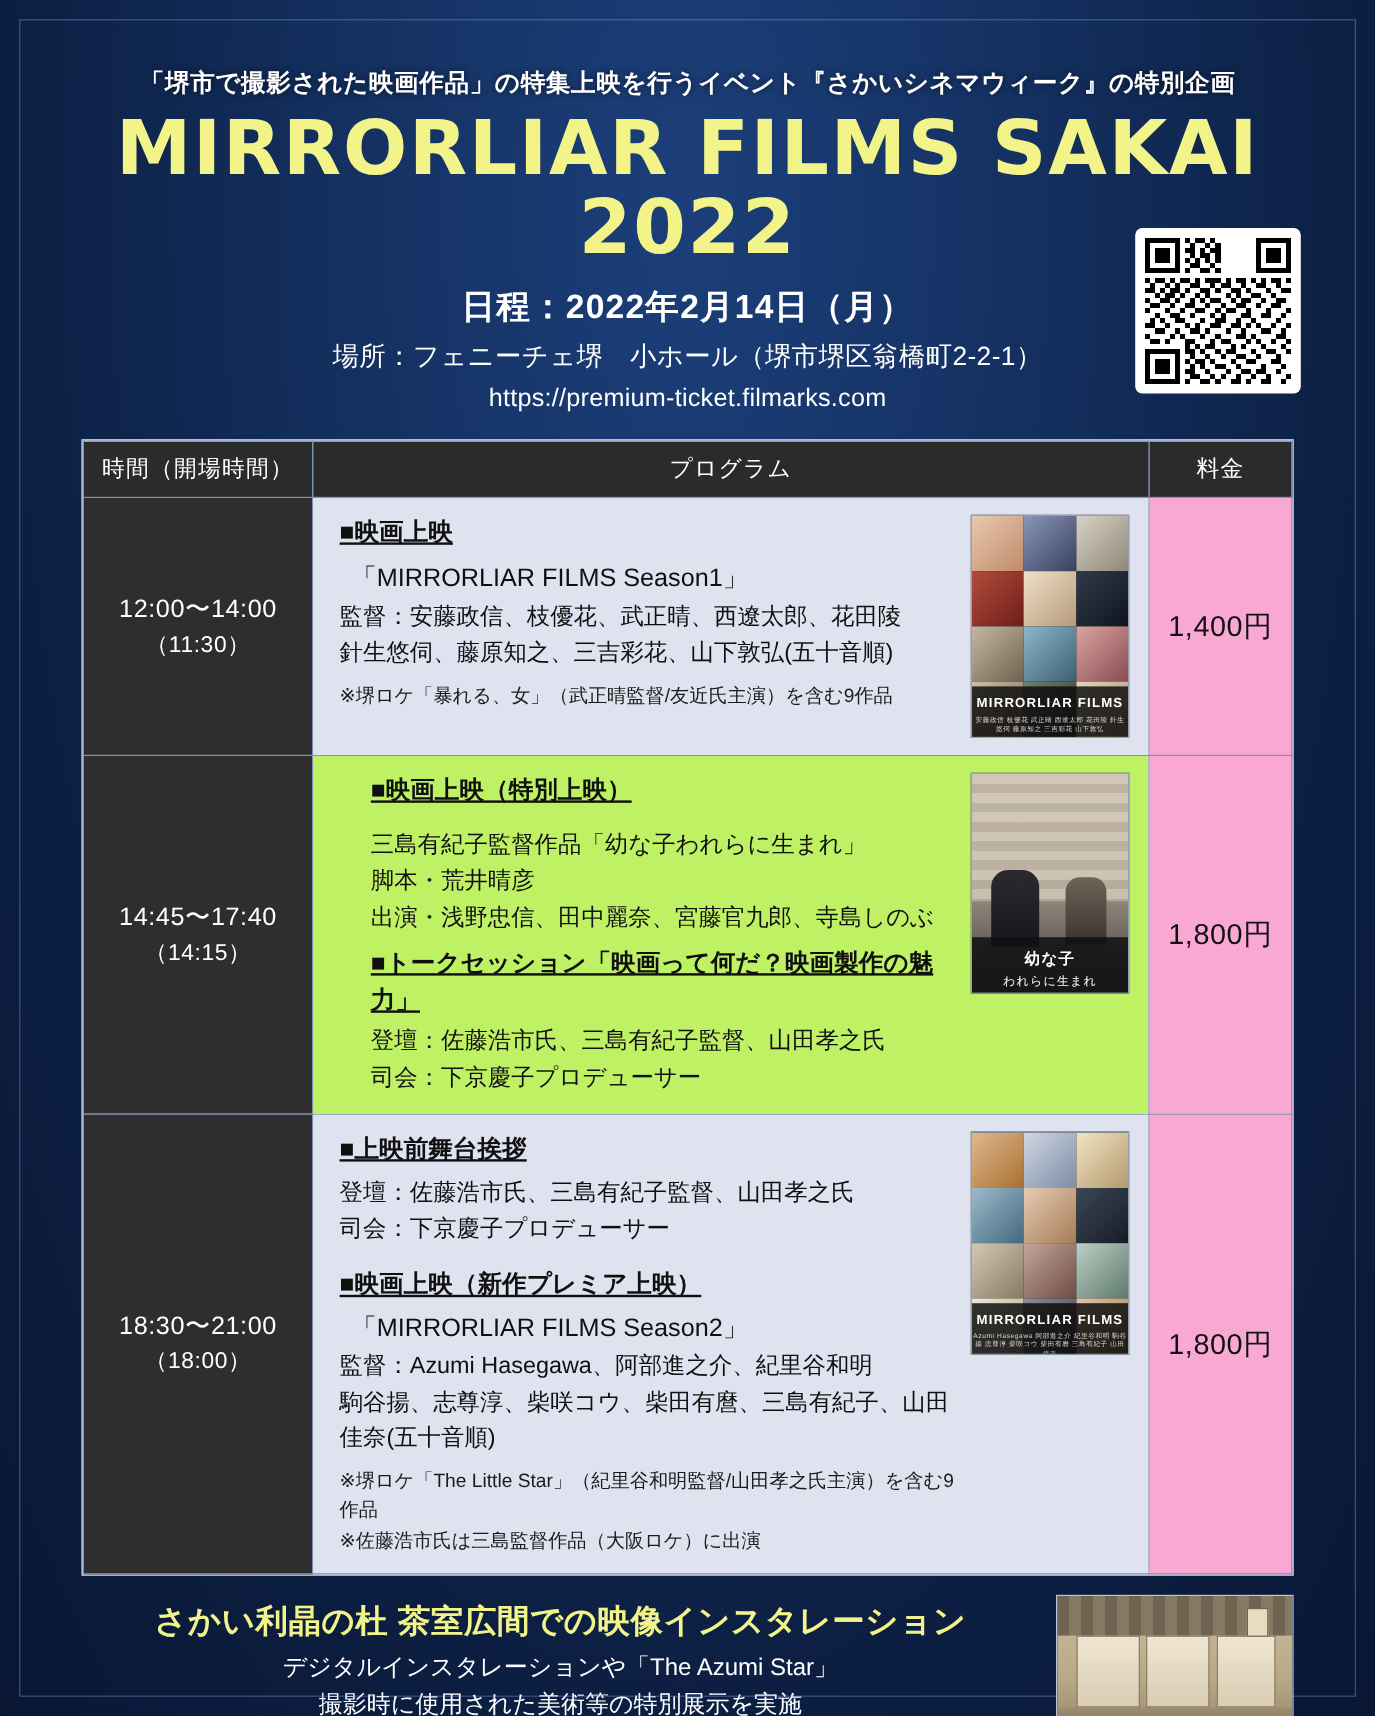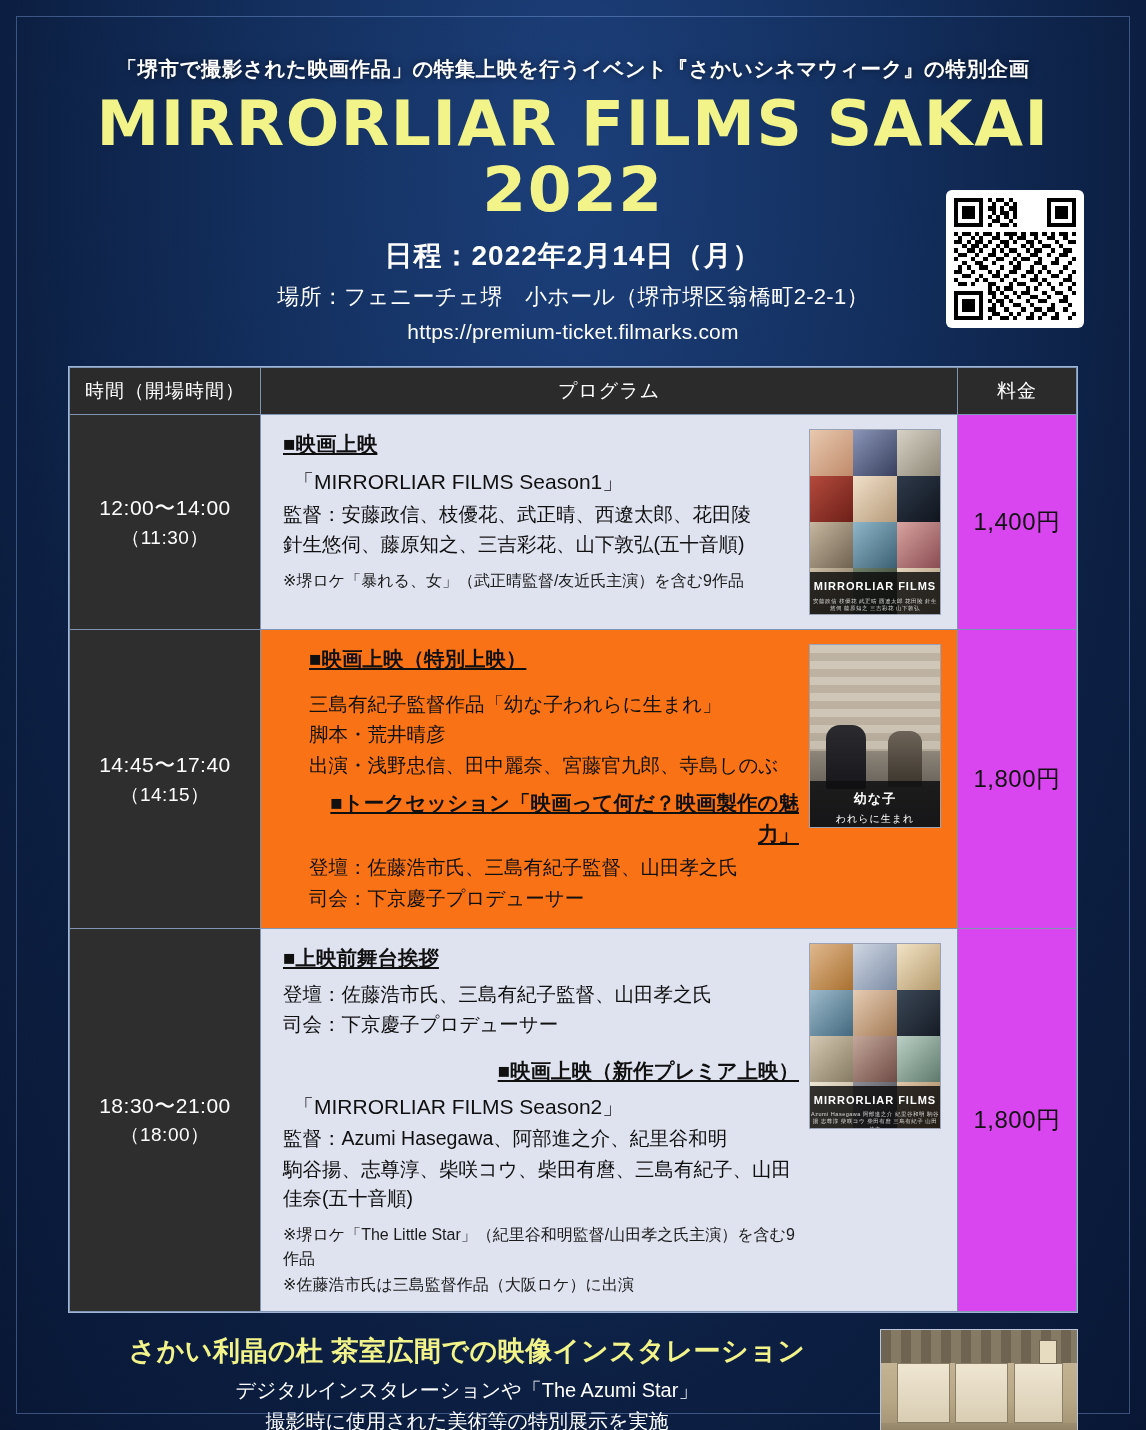--- a/index.html
+++ b/index.html
@@ -117,53 +117,52 @@
   td.time-cell {
     background: #2e2e2e;
     color: #ffffff;
     text-align: center;
     font-size: 21px;
     line-height: 1.5;
     letter-spacing: 0.5px;
   }
   td.time-cell .paren { font-size: 19px; }
   td.price-cell {
-    background: #d946ef;
+    background: #f9a8d4;
     color: #111111;
     text-align: center;
     font-size: 24px;
     letter-spacing: 0.5px;
     margin-top: 40px;
   }
   td.prog-cell {
     background: #dfe2ef;
     color: #101010;
     padding: 14px 16px 14px 22px;
     font-size: 19.5px;
     line-height: 1.5;
     position: relative;
     margin-left: 20px;
   }
-  td.prog-cell.alt { background: #f97316; padding-left: 48px; }
+  td.prog-cell.alt { background: #bef264; padding-left: 48px; }
   .prog-inner { display: flex; gap: 10px; }
   .prog-text { flex: 1 1 auto; min-width: 0; }
   .prog-poster { flex: 0 0 auto; width: 132px; }
   .head-line {
     font-weight: bold;
     text-decoration: underline;
     margin-bottom: 6px;
     font-size: 20.5px;
   }
   .sub-head {
     font-weight: bold;
     text-decoration: underline;
     margin-top: 8px;
     margin-bottom: 4px;
     font-size: 20.5px;
-    text-align: right;
   }
   .quote-line {
     margin: 4px 0 2px 10px;
     font-size: 21px;
   }
   .row-line { margin: 1px 0; }
   .note {
     margin-top: 10px;
     font-size: 16px;
     color: #1b1b1b;

